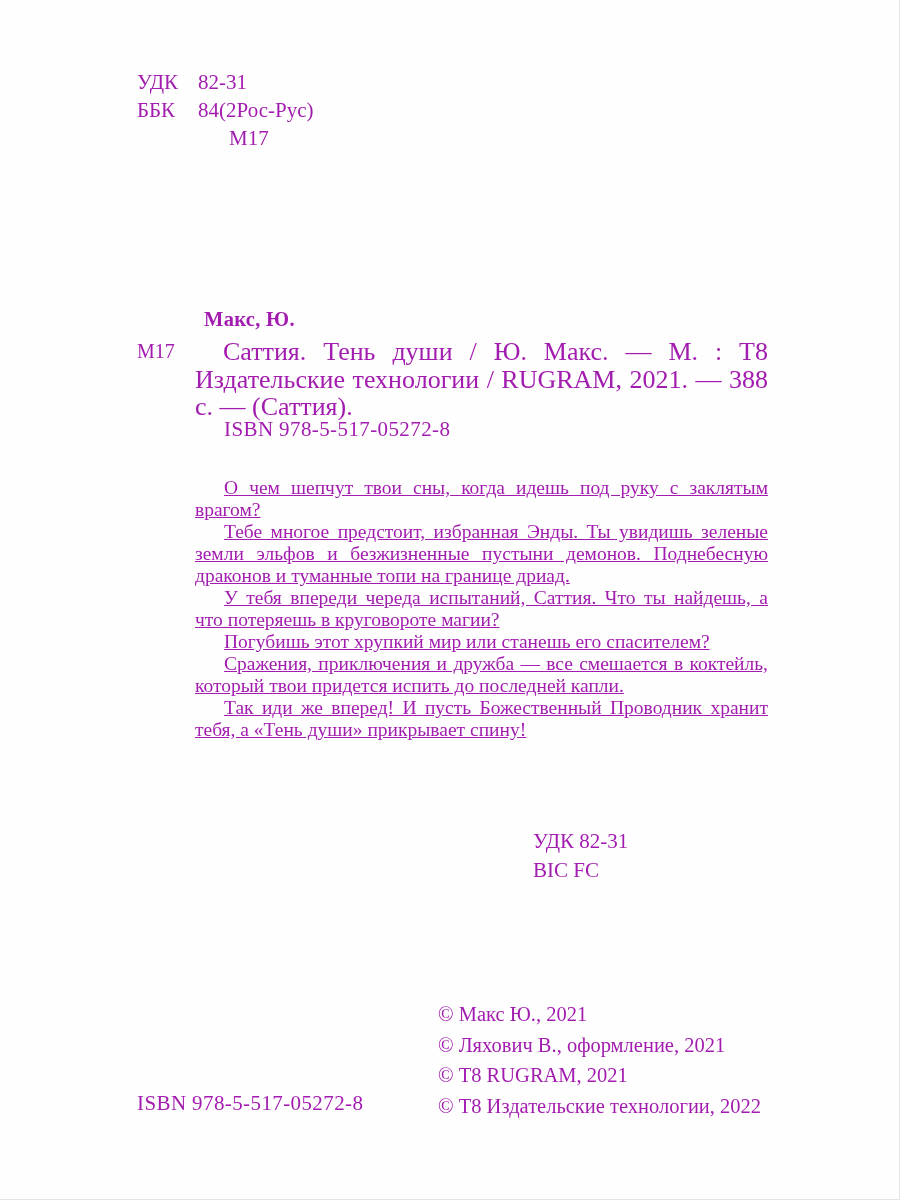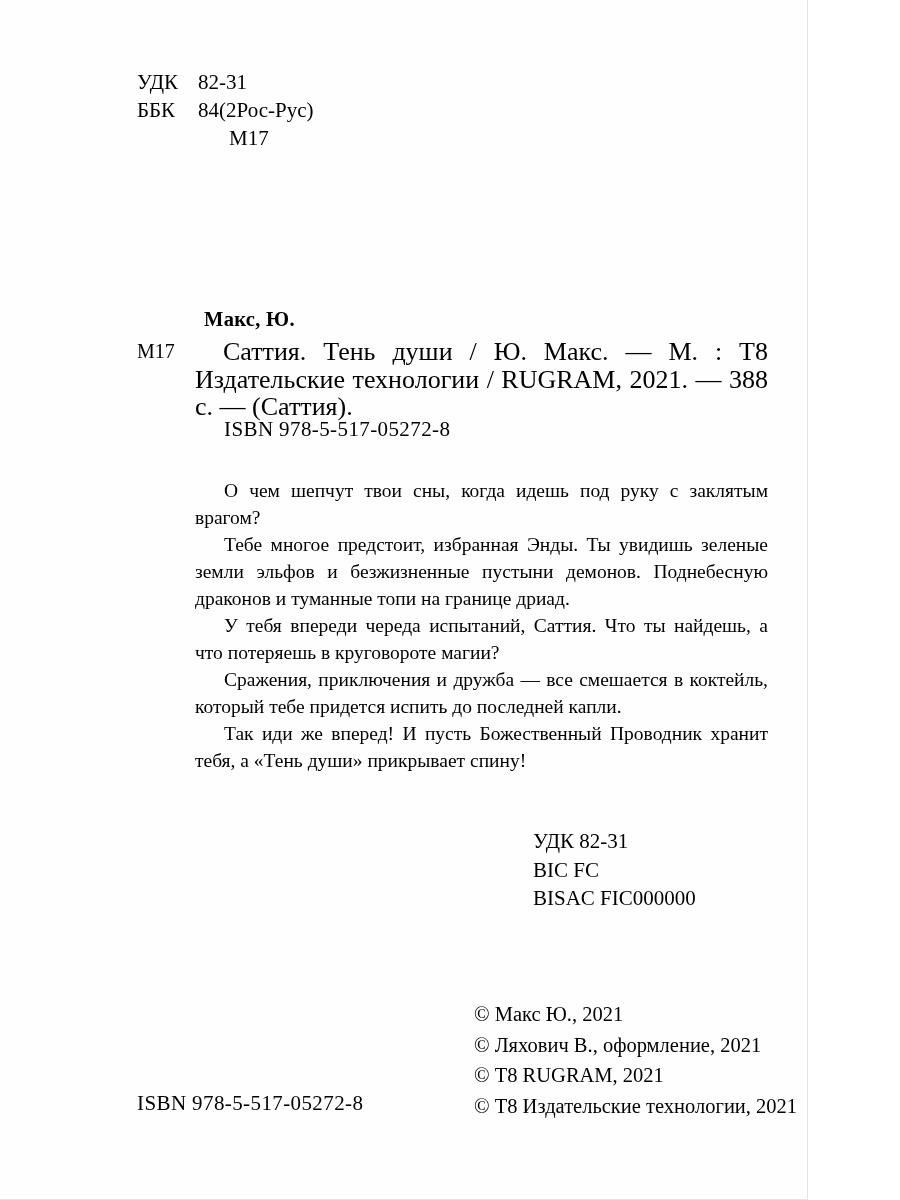--- a/index.html
+++ b/index.html
@@ -1,21 +1,21 @@
 <!DOCTYPE html>
 <html lang="ru"><head>
 <meta charset="utf-8">
 <style>
   html, body { margin: 0; padding: 0; background: #ffffff; }
   .page {
     position: relative;
-    width: 808px;
+    width: 900px;
     height: 1200px;
     background: #fefefe;
-    color: #000000;
+    color: #a21caf;
     font-family: "Liberation Serif", "DejaVu Serif", serif;
     box-sizing: border-box;
     border-right: 1px solid #e3e3e3;
     border-bottom: 1px solid #e3e3e3;
     overflow: hidden;
   }
 
   
   .top-codes {
     position: absolute;
@@ -70,22 +70,23 @@
     letter-spacing: 0.4px;
   }
 
   
   .annotation {
     position: absolute;
     left: 195px;
     top: 477px;
     width: 573px;
     font-size: 19.5px;
-    line-height: 27px;
+    line-height: 22px;
     text-align: justify;
+    text-decoration: underline;
   }
   .annotation p { margin: 0; text-indent: 29px; }
 
   
   .codes-block {
     position: absolute;
     left: 533px;
     top: 827px;
     font-size: 21px;
     line-height: 28.5px;
@@ -93,21 +94,20 @@
   }
 
   
   .copyright-block {
     position: absolute;
     left: 438px;
     top: 999px;
     font-size: 20.5px;
     line-height: 30.5px;
     white-space: nowrap;
-    margin-left: 36px;
   }
 
   
   .isbn-bottom {
     position: absolute;
     left: 137px;
     top: 1091px;
     font-size: 21px;
     letter-spacing: 0.4px;
   }
@@ -133,32 +133,32 @@
     <span class="bib-code">М17</span>
     <p class="bib-text">Саттия. Тень души / Ю. Макс. — М. : Т8 Издательские технологии / RUGRAM, 2021. — 388 с. — (Саттия).</p>
   </div>
 
   <div class="isbn-top">ISBN 978-5-517-05272-8</div>
 
   <div class="annotation">
       <p>О чем шепчут твои сны, когда идешь под руку с заклятым врагом?</p>
       <p>Тебе многое предстоит, избранная Энды. Ты увидишь зеленые земли эльфов и безжизненные пустыни демонов. Поднебесную драконов и туманные топи на границе дриад.</p>
       <p>У тебя впереди череда испытаний, Саттия. Что ты найдешь, а что потеряешь в круговороте магии?</p>
-      <p>Сражения, приключения и дружба — все смешается в коктейль, который тебе придется испить до последней капли.</p>
+      <p>Погубишь этот хрупкий мир или станешь его спасителем?</p>
+      <p>Сражения, приключения и дружба — все смешается в коктейль, который твои придется испить до последней капли.</p>
       <p>Так иди же вперед! И пусть Божественный Проводник хранит тебя, а «Тень души» прикрывает спину!</p>
     </div>
 
   <div class="codes-block">
       <div>УДК 82-31</div>
       <div>BIC FC</div>
-      <div>BISAC FIC000000</div>
     </div>
 
   <div class="copyright-block">
       <div>© Макс Ю., 2021</div>
       <div>© Ляхович В., оформление, 2021</div>
       <div>© Т8 RUGRAM, 2021</div>
-      <div>© Т8 Издательские технологии, 2021</div>
+      <div>© Т8 Издательские технологии, 2022</div>
     </div>
 
   <div class="isbn-bottom">ISBN 978-5-517-05272-8</div>
 
 </div>
 
 </body></html>

